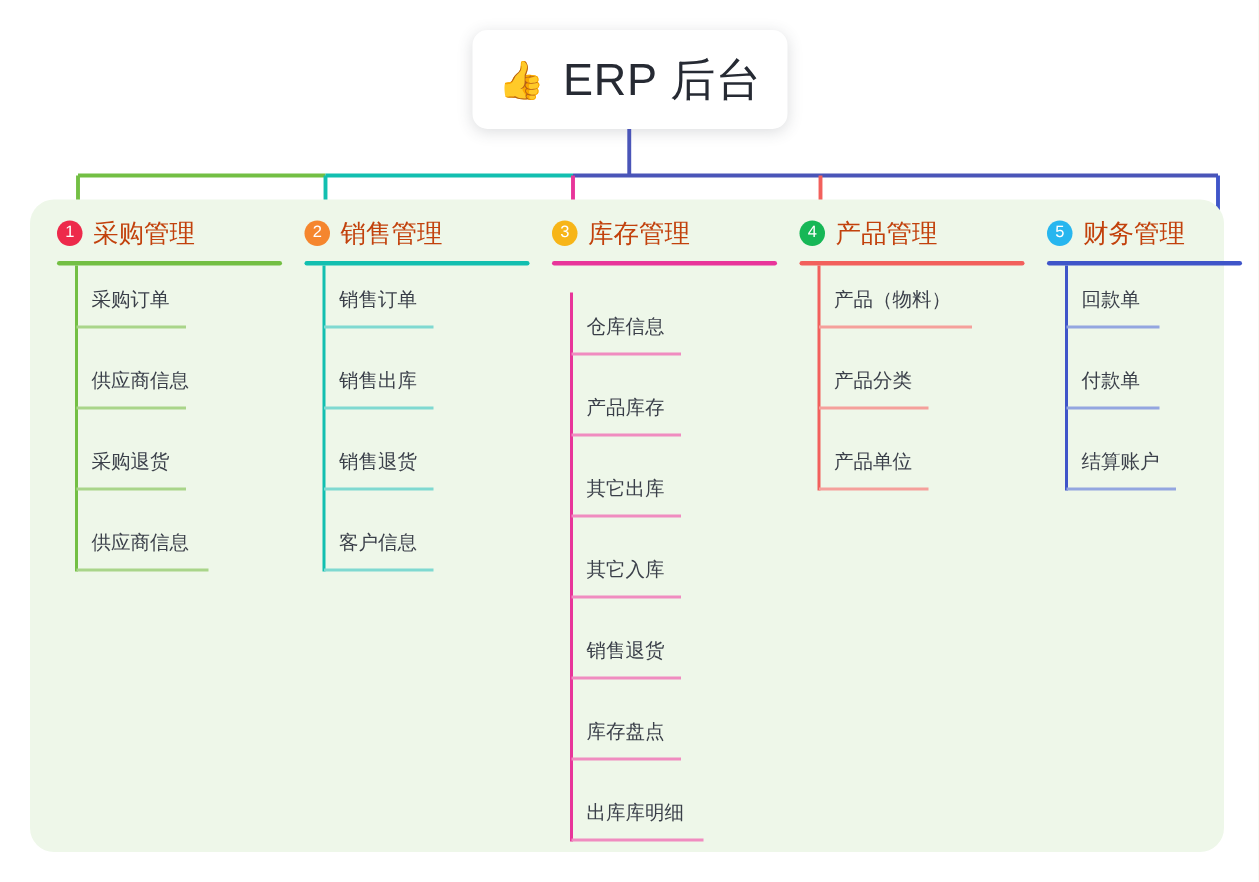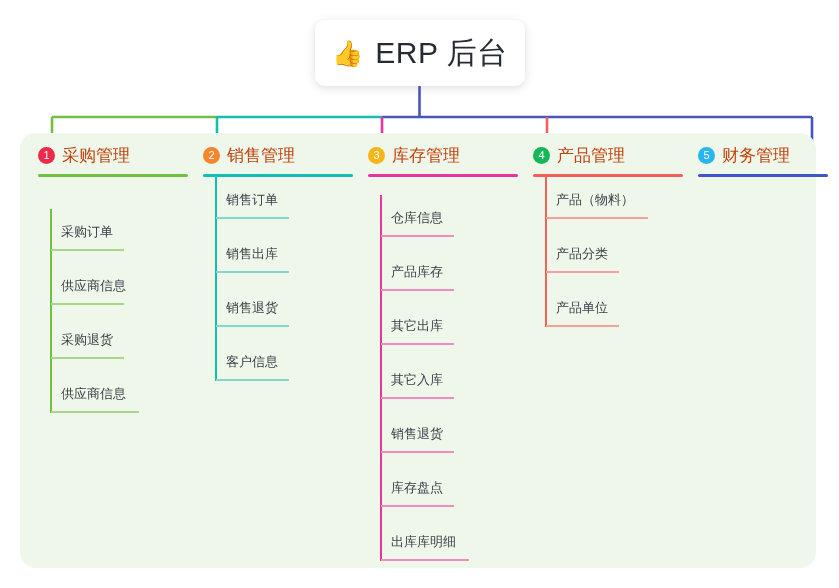--- a/index.html
+++ b/index.html
@@ -74,21 +74,21 @@
 
   <div class="panel"></div>
 
   <div id="cols">
       <div class="col" style="left: 38px; width: 150px;">
         <div class="col-head">
           <span class="badge" style="background: rgb(237, 42, 75);">1</span>
           <span class="col-title">采购管理</span>
         </div>
         <div class="head-rule" style="background: rgb(115, 191, 68); width: 150px;"></div>
-        <div class="leaves" style="height: 216px; margin-top: 32px;">
+        <div class="leaves" style="height: 216px;">
           <div class="stem" style="background: rgb(115, 191, 68); height: 204px;"></div>
           <div class="leaf">
             <span class="leaf-text">采购订单</span>
             <div class="leaf-rule" style="background: rgb(169, 213, 138); width: 73px;"></div>
           </div>
           <div class="leaf">
             <span class="leaf-text">供应商信息</span>
             <div class="leaf-rule" style="background: rgb(169, 213, 138); width: 73px;"></div>
           </div>
           <div class="leaf">
@@ -186,16 +186,31 @@
             <div class="leaf-rule" style="background: rgb(245, 160, 155); width: 73px;"></div>
           </div>
         </div>
       </div>
       <div class="col" style="left: 698px; width: 130px;">
         <div class="col-head">
           <span class="badge" style="background: rgb(39, 182, 239);">5</span>
           <span class="col-title">财务管理</span>
         </div>
         <div class="head-rule" style="background: rgb(63, 85, 201); width: 130px;"></div>
+        <div class="leaves" style="height: 162px;">
+          <div class="stem" style="background: rgb(63, 85, 201); height: 150px;"></div>
+          <div class="leaf">
+            <span class="leaf-text">回款单</span>
+            <div class="leaf-rule" style="background: rgb(147, 166, 224); width: 62px;"></div>
+          </div>
+          <div class="leaf">
+            <span class="leaf-text">付款单</span>
+            <div class="leaf-rule" style="background: rgb(147, 166, 224); width: 62px;"></div>
+          </div>
+          <div class="leaf">
+            <span class="leaf-text">结算账户</span>
+            <div class="leaf-rule" style="background: rgb(147, 166, 224); width: 73px;"></div>
+          </div>
+        </div>
       </div>
     </div>
 
 </div>
 
 </body></html>

